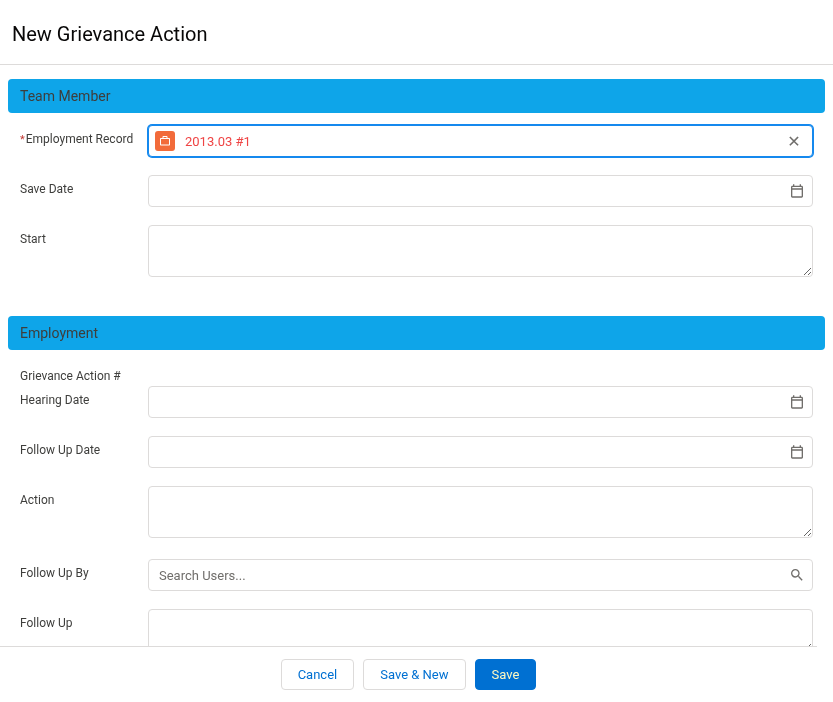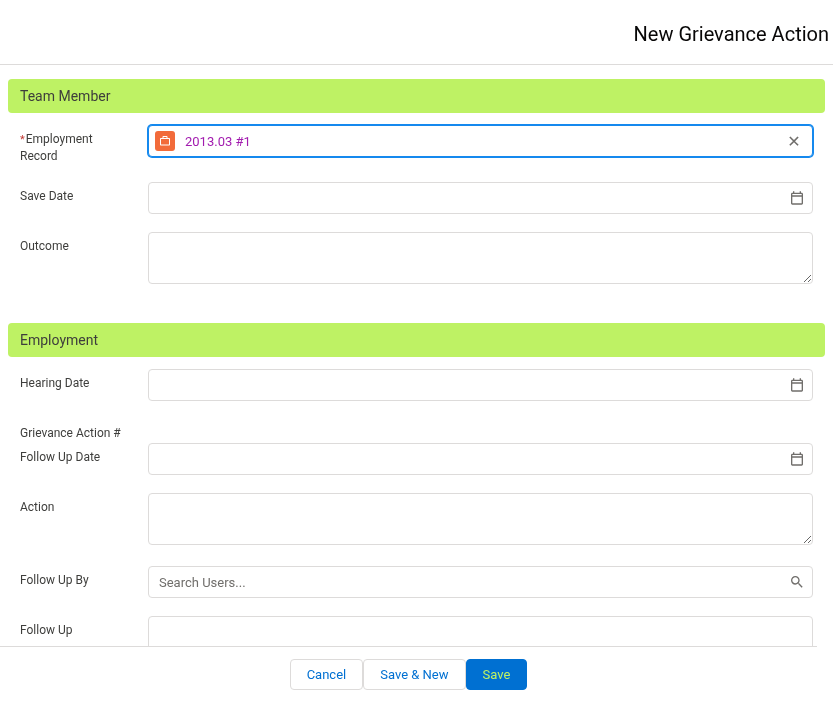--- a/index.html
+++ b/index.html
@@ -16,53 +16,52 @@
       height: 702px;
       overflow: hidden;
       position: relative;
     }
     .scroll-wrapper {
       width: 833px;
       height: 702px;
       overflow-y: scroll;
     }
     .page-title {
-      text-align: right;
+      text-align: left;
       font-size: 20px;
       font-weight: 400;
       color: #080707;
-      padding: 22px 4px 18px;
+      padding: 22px 12px 18px;
     }
     .title-divider {
       border: none;
       border-top: 1px solid #dddbda;
       margin: 0;
     }
     .section {
       margin: 14px 8px 0;
     }
     .section-header {
-      background: #bef264;
+      background: #0ea5e9;
       border-radius: 4px;
       padding: 9px 12px;
       font-size: 14px;
       color: #3e3e3c;
       font-weight: 400;
     }
     .form-grid {
       padding: 12px 12px 4px;
     }
     .form-row {
       display: flex;
       align-items: flex-start;
       margin-bottom: 18px;
     }
     .form-label {
       width: 128px;
-      padding-right: 16px;
       padding-top: 6px;
       font-size: 12px;
       color: #3e3e3c;
       line-height: 1.35;
     }
     .form-label .req {
       color: #c23934;
       margin-right: 1px;
       font-size: 11px;
     }
@@ -108,21 +107,21 @@
     }
     .lookup-badge svg {
       width: 12px;
       height: 12px;
       fill: #fff;
     }
     .lookup-text {
       flex: 1;
       padding: 0 10px;
       font-size: 13px;
-      color: #a21caf;
+      color: #ef4444;
     }
     .lookup-clear {
       width: 24px;
       height: 24px;
       display: flex;
       align-items: center;
       justify-content: center;
       cursor: pointer;
       color: #706e6b;
       font-size: 16px;
@@ -157,36 +156,36 @@
     .footer {
       position: absolute;
       bottom: 0;
       left: 0;
       right: 16px;
       background: #fff;
       border-top: 1px solid #dddbda;
       padding: 12px 0;
       display: flex;
       justify-content: center;
-      gap: 0;
+      gap: 9px;
     }
     .btn {
       border: 1px solid #dddbda;
       background: #fff;
       border-radius: 4px;
       padding: 7px 16px;
       font-size: 13px;
       cursor: pointer;
       font-family: inherit;
       color: #0070d2;
     }
     .btn-primary {
       background: #0070d2;
       border-color: #0070d2;
-      color: #bef264;
+      color: #fef9c3;
     }
     ::-webkit-scrollbar {
       width: 16px;
     }
     ::-webkit-scrollbar-track {
       background: #f1f1f1;
     }
     ::-webkit-scrollbar-thumb {
       background: #c1c1c1;
       border-radius: 0;
@@ -232,51 +231,51 @@
             <span class="trailing-icon">
               <svg viewBox="0 0 24 24">
                   <path d="M19 4h-1V2h-2v2H8V2H6v2H5C3.9 4 3 4.9 3 6v14c0 1.1.9 2 2 2h14c1.1 0 2-.9 2-2V6c0-1.1-.9-2-2-2zm0 16H5V10h14v10zm0-12H5V6h14v2z"></path>
                 </svg>
             </span>
           </div>
         </div>
       </div>
 
       <div class="form-row">
-        <div class="form-label">Outcome</div>
+        <div class="form-label">Start</div>
         <div class="form-field">
           <textarea class="textarea" style=""></textarea>
         </div>
       </div>
 
     </div>
   </div>
 
   <div class="section">
     <div class="section-header">Employment</div>
     <div class="form-grid">
 
+      <div class="form-row" style="margin-bottom:2px">
+        <div class="form-label">Grievance Action #</div>
+        <div class="form-field">
+          <div class="static-value"></div>
+        </div>
+      </div>
+
       <div class="form-row">
         <div class="form-label">Hearing Date</div>
         <div class="form-field">
           <div class="input-with-icon">
             <input class="input" type="text" value="" style="">
             <span class="trailing-icon">
               <svg viewBox="0 0 24 24">
                   <path d="M19 4h-1V2h-2v2H8V2H6v2H5C3.9 4 3 4.9 3 6v14c0 1.1.9 2 2 2h14c1.1 0 2-.9 2-2V6c0-1.1-.9-2-2-2zm0 16H5V10h14v10zm0-12H5V6h14v2z"></path>
                 </svg>
             </span>
           </div>
-        </div>
-      </div>
-
-      <div class="form-row" style="margin-bottom:2px">
-        <div class="form-label">Grievance Action #</div>
-        <div class="form-field">
-          <div class="static-value"></div>
         </div>
       </div>
 
 
       <div class="form-row">
         <div class="form-label">Follow Up Date</div>
         <div class="form-field">
           <div class="input-with-icon">
             <input class="input" type="text" value="" style="">
             <span class="trailing-icon">

